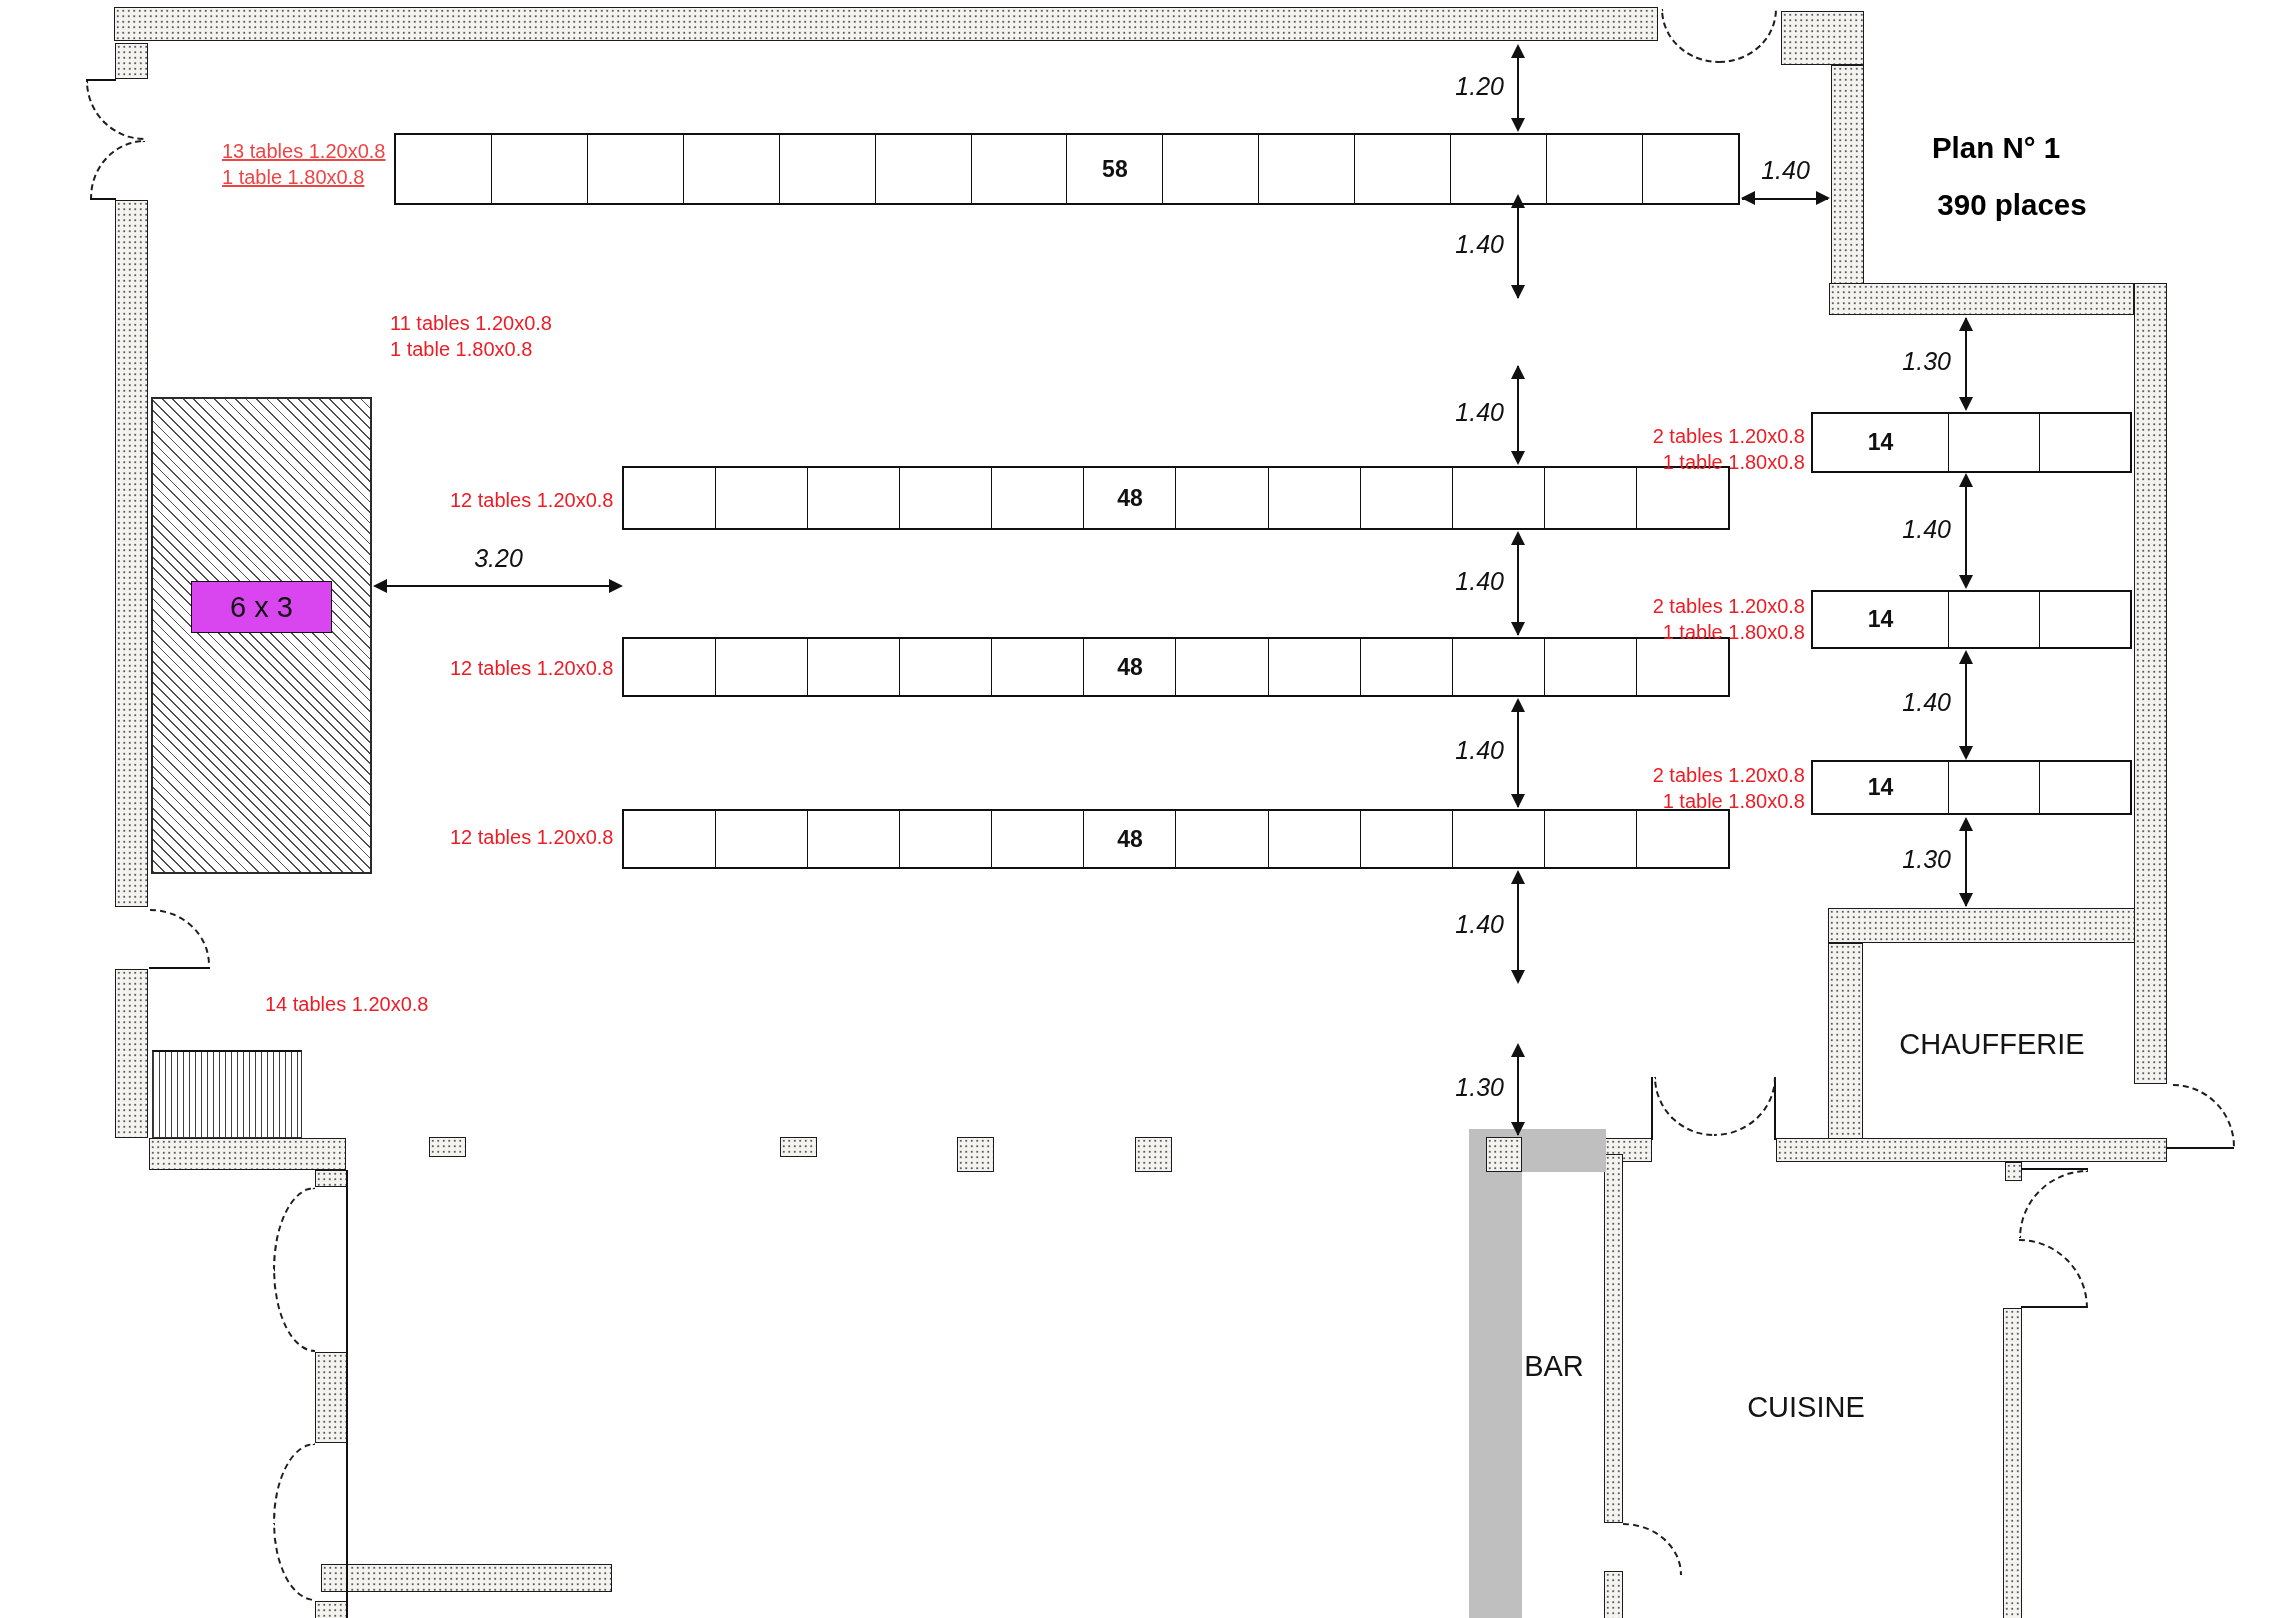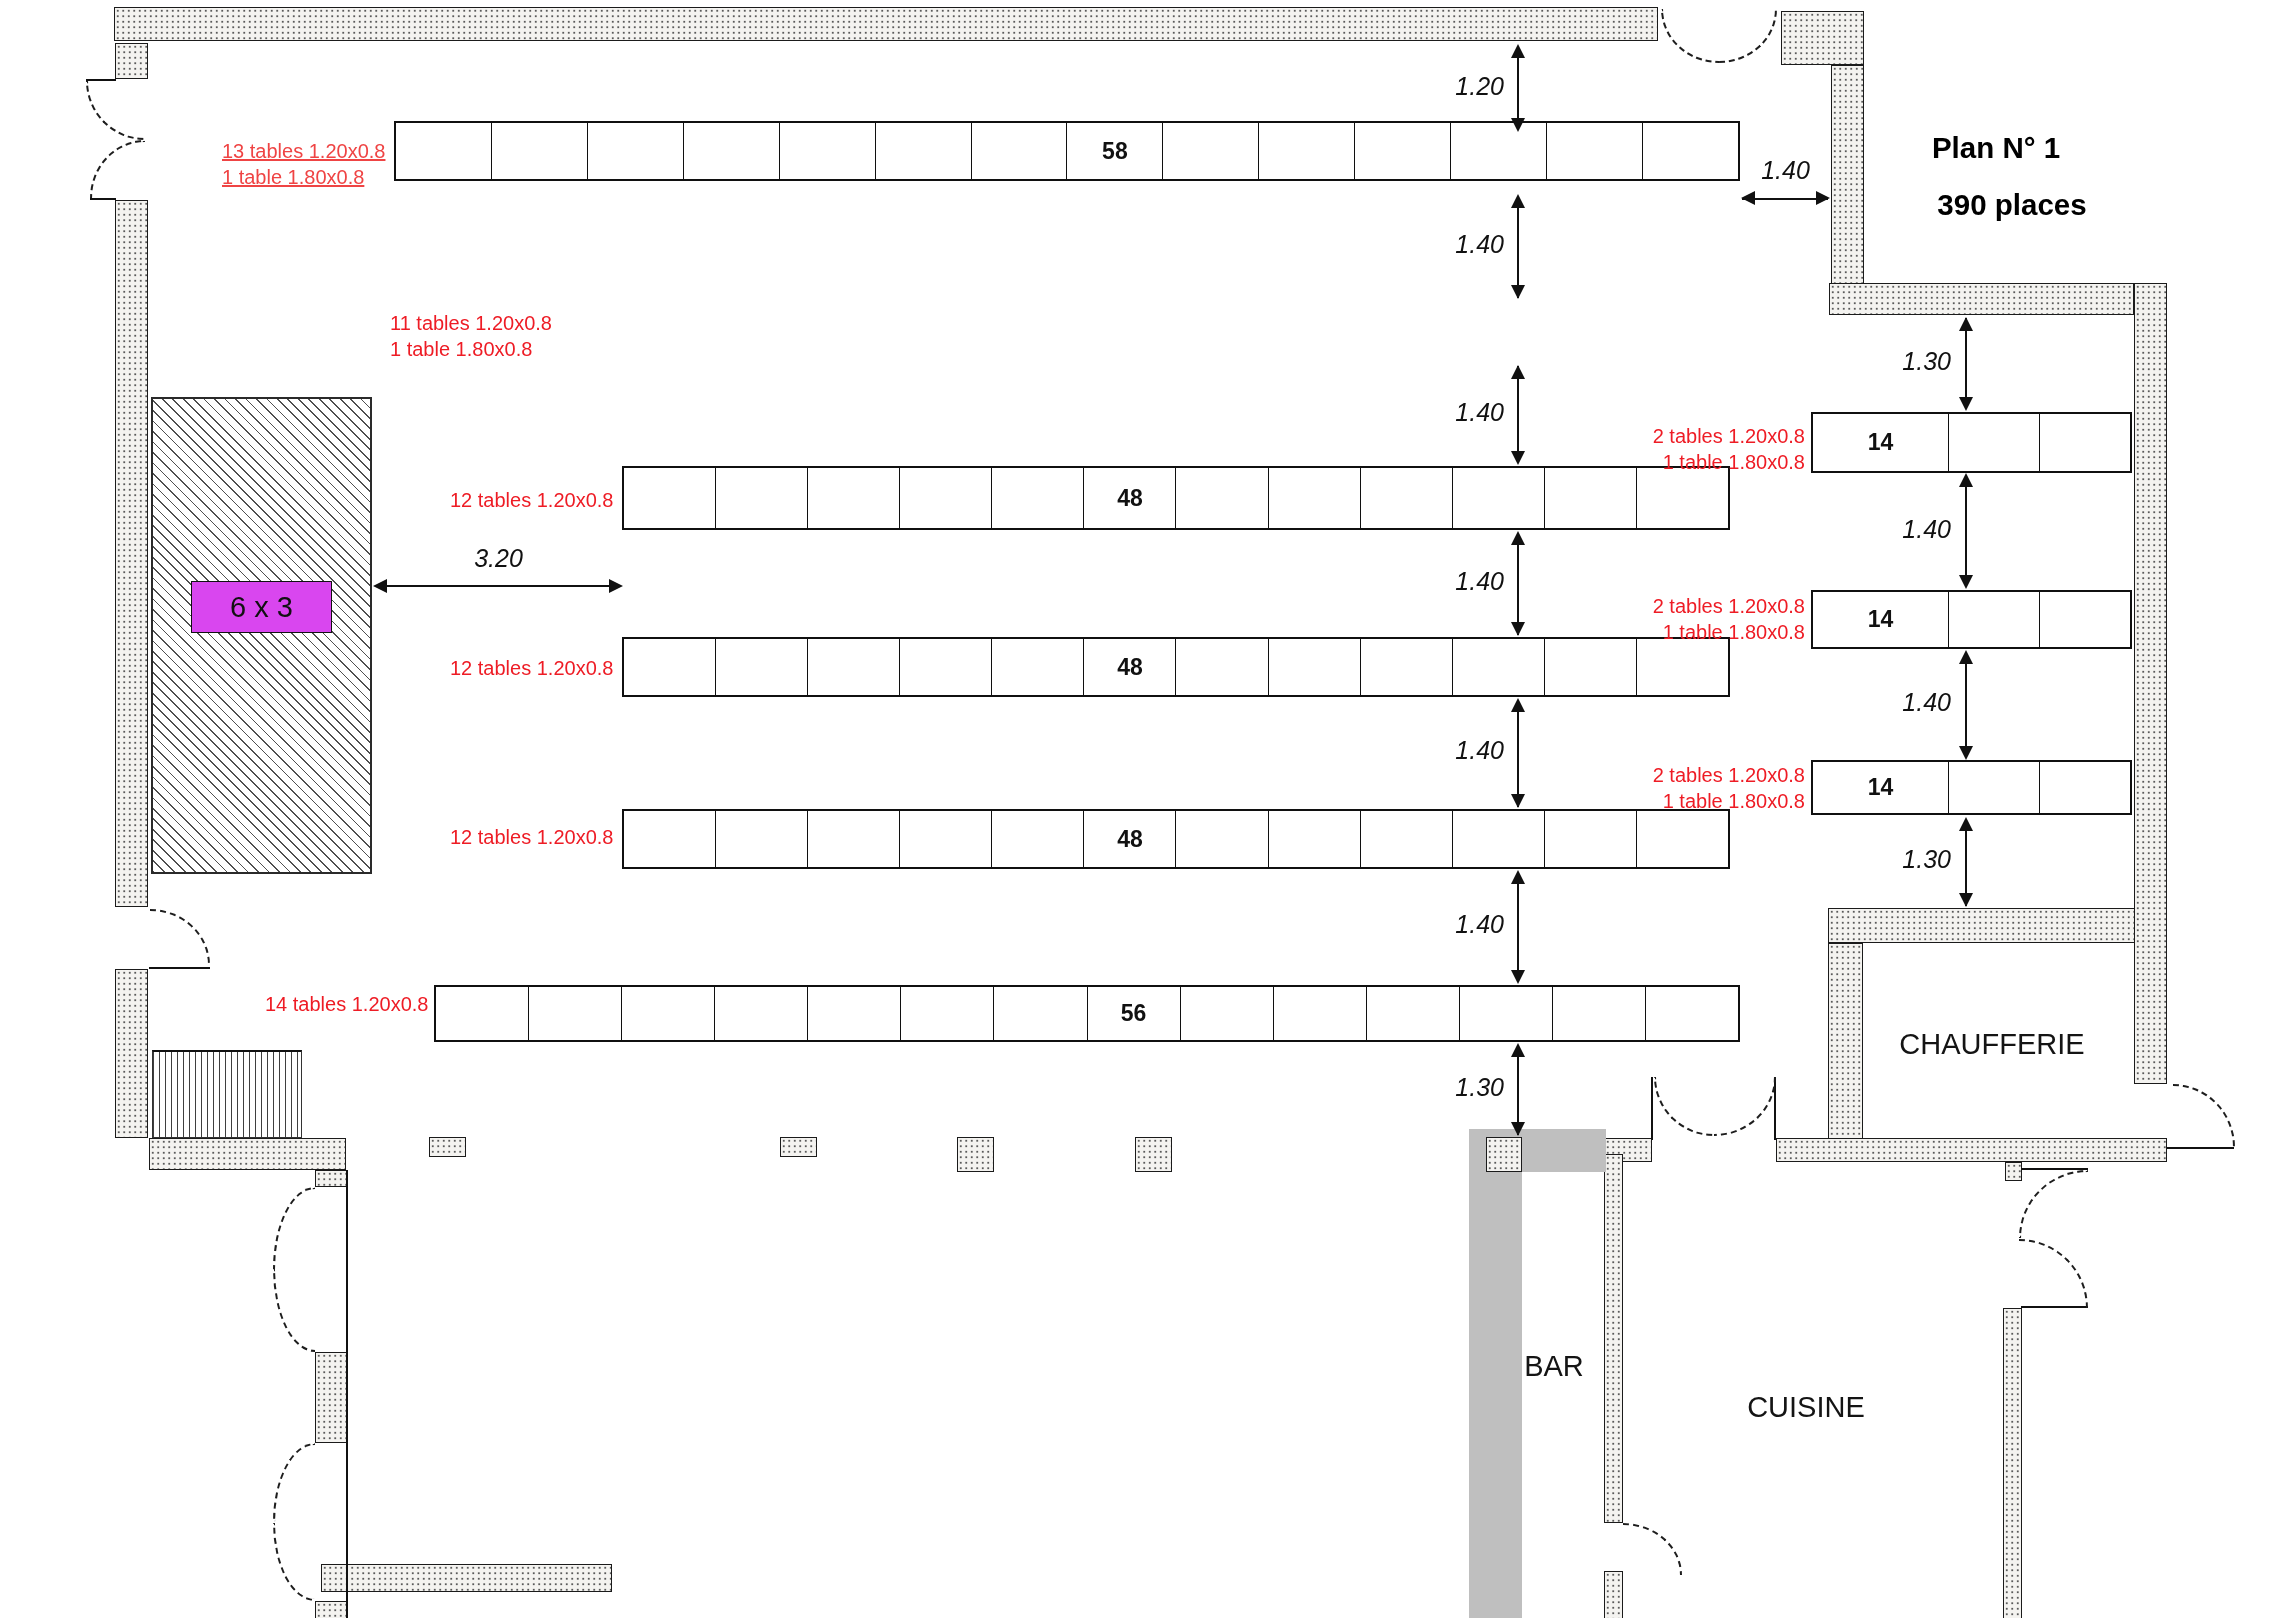--- a/index.html
+++ b/index.html
@@ -102,21 +102,21 @@
   <div class="striped" style="left:152px;top:1050px;width:150px;height:88px"></div>
   <div class="gray" style="left: 1469px; top: 1129px; width: 137px; height: 43px; background: rgb(191, 191, 191);"></div>
   <div class="gray" style="left: 1469px; top: 1129px; width: 53px; height: 490px; background: rgb(191, 191, 191);"></div>
 
   <div class="title" style="left:1996px;top:148px">Plan N° 1</div>
   <div class="title" style="left:2012px;top:205px">390 places</div>
   <div class="room-label" style="left:1992px;top:1044px">CHAUFFERIE</div>
   <div class="room-label" style="left:1554px;top:1366px">BAR</div>
   <div class="room-label" style="left:1806px;top:1407px">CUISINE</div>
 
-<div class="trow" style="left: 394px; top: 121px; width: 1346px; height: 60px;">
+<div class="trow" style="left: 394px; top: 133px; width: 1346px; height: 72px;">
       <div class="cell" style="flex: 1 1 0px;"></div>
       <div class="cell" style="flex: 1 1 0px;"></div>
       <div class="cell" style="flex: 1 1 0px;"></div>
       <div class="cell" style="flex: 1 1 0px;"></div>
       <div class="cell" style="flex: 1 1 0px;"></div>
       <div class="cell" style="flex: 1 1 0px;"></div>
       <div class="cell" style="flex: 1 1 0px;"></div>
       <div class="cell" style="flex: 1 1 0px;">
         <span>58</span>
       </div>
@@ -160,38 +160,20 @@
       <div class="cell" style="flex: 1 1 0px;"></div>
     </div>
     <div class="trow" style="left: 622px; top: 809px; width: 1108px; height: 60px;">
       <div class="cell" style="flex: 1 1 0px;"></div>
       <div class="cell" style="flex: 1 1 0px;"></div>
       <div class="cell" style="flex: 1 1 0px;"></div>
       <div class="cell" style="flex: 1 1 0px;"></div>
       <div class="cell" style="flex: 1 1 0px;"></div>
       <div class="cell" style="flex: 1 1 0px;">
         <span>48</span>
-      </div>
-      <div class="cell" style="flex: 1 1 0px;"></div>
-      <div class="cell" style="flex: 1 1 0px;"></div>
-      <div class="cell" style="flex: 1 1 0px;"></div>
-      <div class="cell" style="flex: 1 1 0px;"></div>
-      <div class="cell" style="flex: 1 1 0px;"></div>
-      <div class="cell" style="flex: 1 1 0px;"></div>
-    </div>
-    <div class="trow" style="left: 434px; top: 985px; width: 1306px; height: 57px;">
-      <div class="cell" style="flex: 1 1 0px;"></div>
-      <div class="cell" style="flex: 1 1 0px;"></div>
-      <div class="cell" style="flex: 1 1 0px;"></div>
-      <div class="cell" style="flex: 1 1 0px;"></div>
-      <div class="cell" style="flex: 1 1 0px;"></div>
-      <div class="cell" style="flex: 1 1 0px;"></div>
-      <div class="cell" style="flex: 1 1 0px;"></div>
-      <div class="cell" style="flex: 1 1 0px;">
-        <span>56</span>
       </div>
       <div class="cell" style="flex: 1 1 0px;"></div>
       <div class="cell" style="flex: 1 1 0px;"></div>
       <div class="cell" style="flex: 1 1 0px;"></div>
       <div class="cell" style="flex: 1 1 0px;"></div>
       <div class="cell" style="flex: 1 1 0px;"></div>
       <div class="cell" style="flex: 1 1 0px;"></div>
     </div>
     <div class="trow" style="left: 1811px; top: 412px; width: 321px; height: 61px;">
       <div class="cell" style="flex: 1.5 1 0px;">

